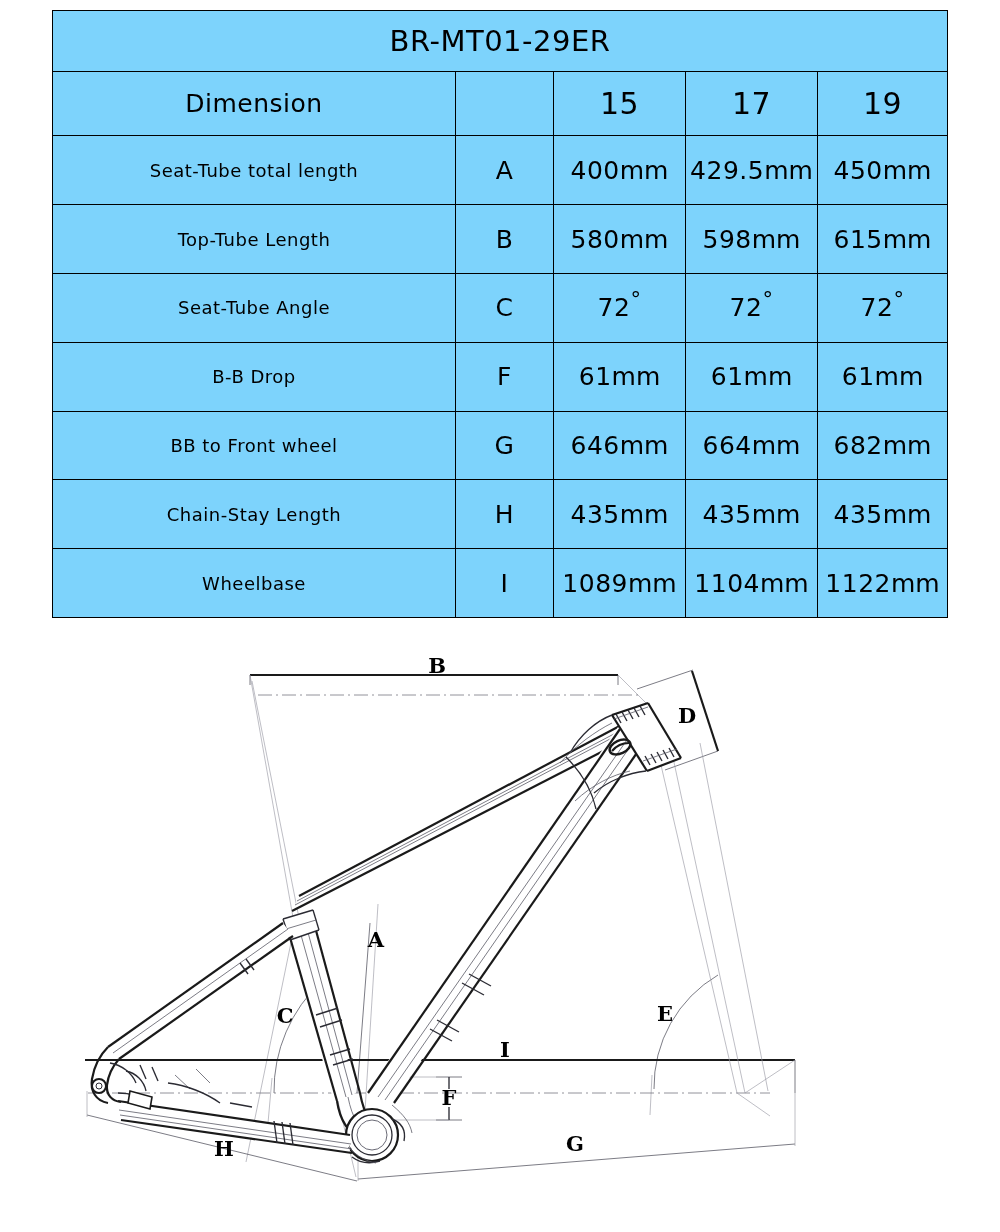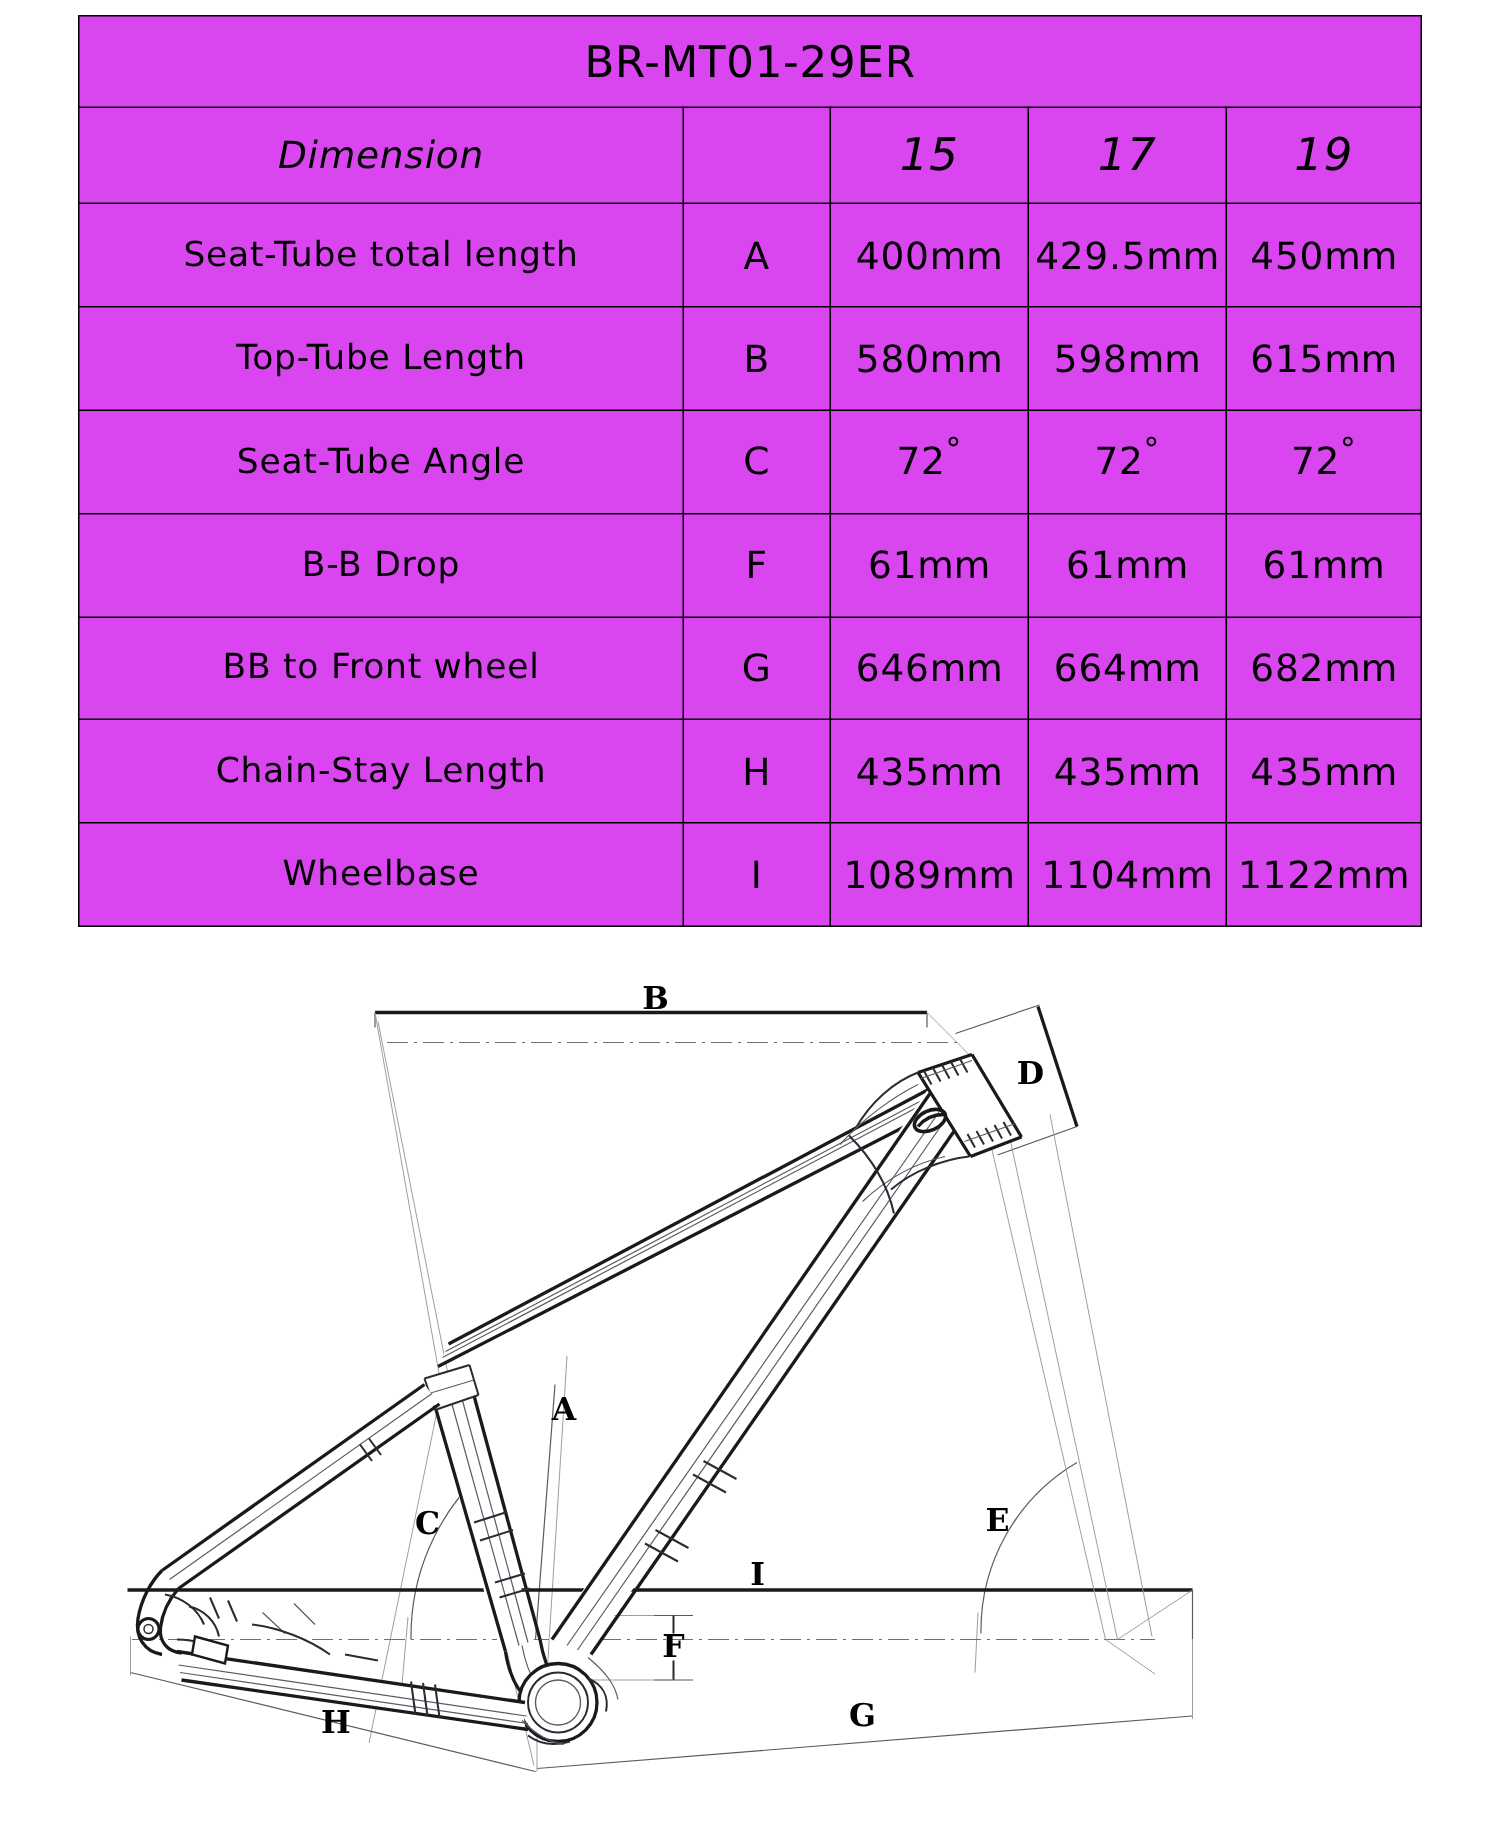--- a/index.html
+++ b/index.html
@@ -6,42 +6,42 @@
   html,body{margin:0;padding:0;background:#ffffff;}
   body{
     width:1000px;height:1232px;position:relative;overflow:hidden;
     font-family:"DejaVu Sans","Liberation Sans",sans-serif;
     -webkit-font-smoothing:antialiased;
   }
 
   
   #geom-table{
     position:absolute;left:52px;top:10px;width:895px;height:608px;
-    border-collapse:collapse;table-layout:fixed;background:#d946ef;
+    border-collapse:collapse;table-layout:fixed;background:#7dd3fc;
   }
   #geom-table td{
     border:1.6px solid #000;
     text-align:center;vertical-align:middle;
     color:#000;white-space:nowrap;
     font-family:"DejaVu Sans","Liberation Sans",sans-serif;
     letter-spacing:0.5px;
     padding:0;
   }
   td.title-cell{
     font-size:29px;letter-spacing:1px;height:48px;
   }
   td.dim-head{font-size:25px;letter-spacing:3px;}
   td.size-head{font-size:30px;letter-spacing:1px;}
-  td.row-label{font-size:23px;letter-spacing:2.2px;}
+  td.row-label{font-size:18px;letter-spacing:2.2px;}
   td.row-letter{font-size:25px;letter-spacing:0;}
   td.row-value{font-size:25px;letter-spacing:0.2px;}
   td.row-value .u{font-size:25px;letter-spacing:0;}
   td.row-value .deg{font-size:21px;vertical-align:super;line-height:0;}
   tr.data-row td{height:54.4px;}
-  tr.head-row td{height:51px;font-style:italic;}
+  tr.head-row td{height:51px;}
 
   
   #drawing-area{
     position:absolute;left:0;top:623px;width:1000px;height:609px;
     background:#ffffff;overflow:hidden;
   }
   #frame-svg{position:absolute;left:0;top:0;width:1000px;height:609px;}
   .dim-letter{
     position:absolute;color:#000;
     font-family:"DejaVu Serif","Liberation Serif",serif;

